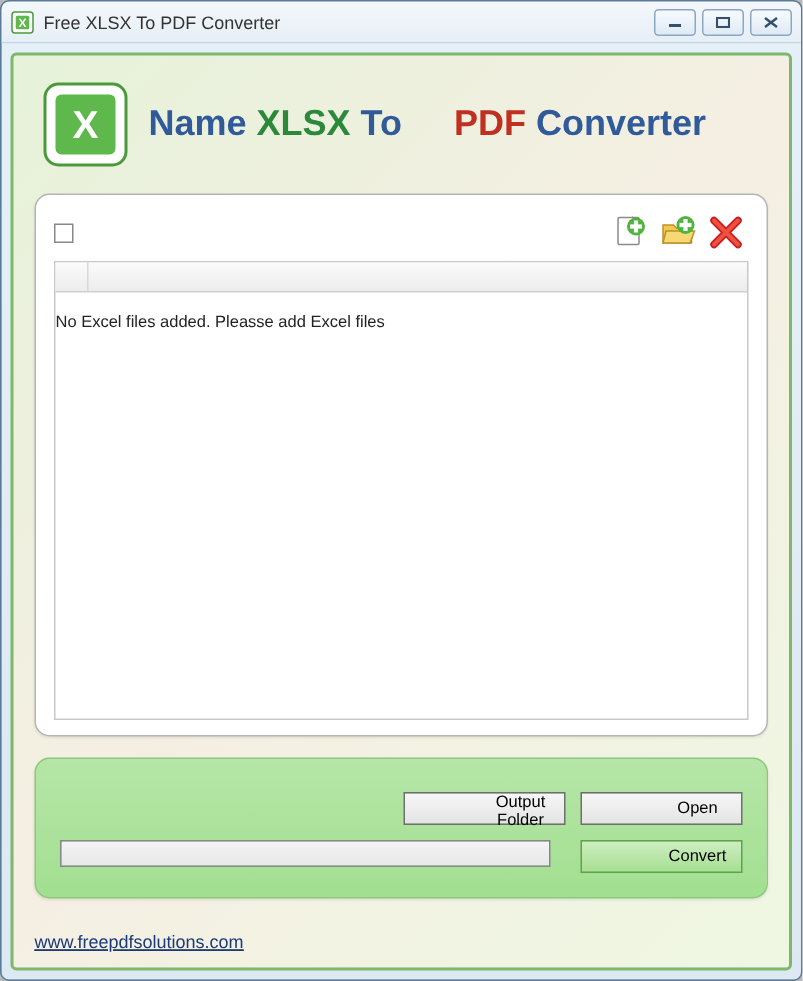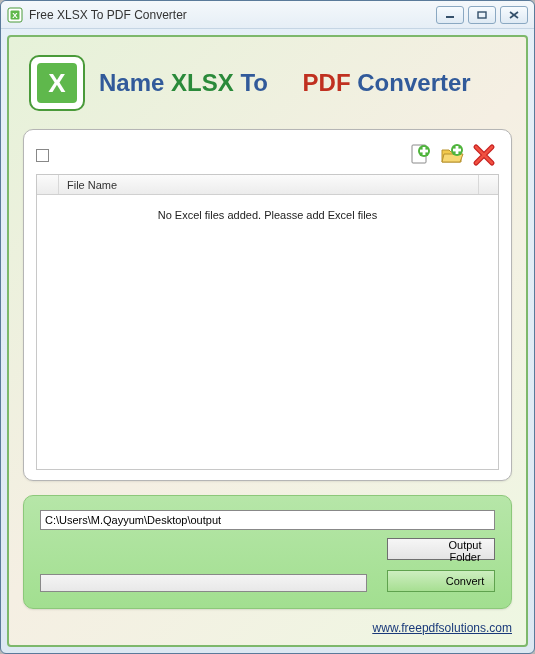--- a/index.html
+++ b/index.html
@@ -134,21 +134,20 @@
   display: flex;
   align-items: center;
   font-size: 11px;
   color: #333;
 }
 .col-chk { width: 22px; border-right: 1px solid #d8d8d8; height: 100%; }
 .col-name { padding-left: 8px; border-right: 1px solid #d8d8d8; flex: 0 0 auto; width: 420px; height:100%; display:flex; align-items:center; }
 .file-list-body {
   flex: 1;
   padding-top: 14px;
-  text-align: center;
   font-size: 11px;
   color: #222;
 }
 
 .convert-card {
   margin-top: 14px;
   background: linear-gradient(to bottom, #b6e6a8 0%, #a2df90 100%);
   border: 1px solid #8cc87a;
   border-radius: 10px;
   padding: 14px 16px 16px 16px;
@@ -168,21 +167,21 @@
   font-size: 11px;
   padding: 2px 4px;
   font-family: Tahoma, Arial, sans-serif;
 }
 .button-row {
   display: flex;
   justify-content: flex-end;
   gap: 10px;
   margin-top: 8px;
 }
-.button-row.second { margin-top: 10px; align-items: flex-end; }
+.button-row.second { margin-top: 10px; align-items: flex-start; }
 .btn {
   width: 108px;
   height: 22px;
   border: 1px solid #6f6f6f;
   background: linear-gradient(to bottom, #f6f6f6, #e4e4e4);
   font-size: 11px;
   cursor: pointer;
   font-family: Tahoma, Arial, sans-serif;
   padding-left: 48px;
 }
@@ -192,22 +191,22 @@
 }
 .progress {
   flex: 1;
   height: 18px;
   border: 1px solid #888;
   background: linear-gradient(to bottom, #f4f4f4, #e8e8e8);
   margin-right: 10px;
 }
 
 .footer-link {
-  text-align: right;
-  margin-top: 12px;
+  text-align: left;
+  margin-top: 22px;
   text-decoration: underline;
 }
 .footer-link a {
   color: #1a3a7a;
   font-size: 12px;
   text-decoration: underline;
 }
 </style>
 </head>
 <body>
@@ -282,32 +281,31 @@
             <svg width="24" height="24" viewBox="0 0 24 24">
               <path d="M4 4 L20 20 M20 4 L4 20" stroke="#c62020" stroke-width="5" stroke-linecap="round"></path>
               <path d="M4 4 L20 20 M20 4 L4 20" stroke="#f05040" stroke-width="2.6" stroke-linecap="round"></path>
             </svg>
           </div>
         </div>
 
         <div class="file-list">
           <div class="file-list-head">
             <div class="col-chk"></div>
-            <div class="col-name">File Name</div>
           </div>
           <div class="file-list-body">
             <span>No Excel files added. Pleasse add Excel files</span>
           </div>
         </div>
       </div>
 
       <div class="convert-card">
-        <input class="path-input" type="text" value="C:\Users\M.Qayyum\Desktop\output" style="">
         <div class="button-row">
           <button class="btn">Output Folder</button>
+          <button class="btn">Open</button>
         </div>
         <div class="button-row second">
           <div class="progress"></div>
           <button class="btn primary">Convert</button>
         </div>
       </div>
 
       <div class="footer-link">
         <a href="#">www.freepdfsolutions.com</a>
       </div>

